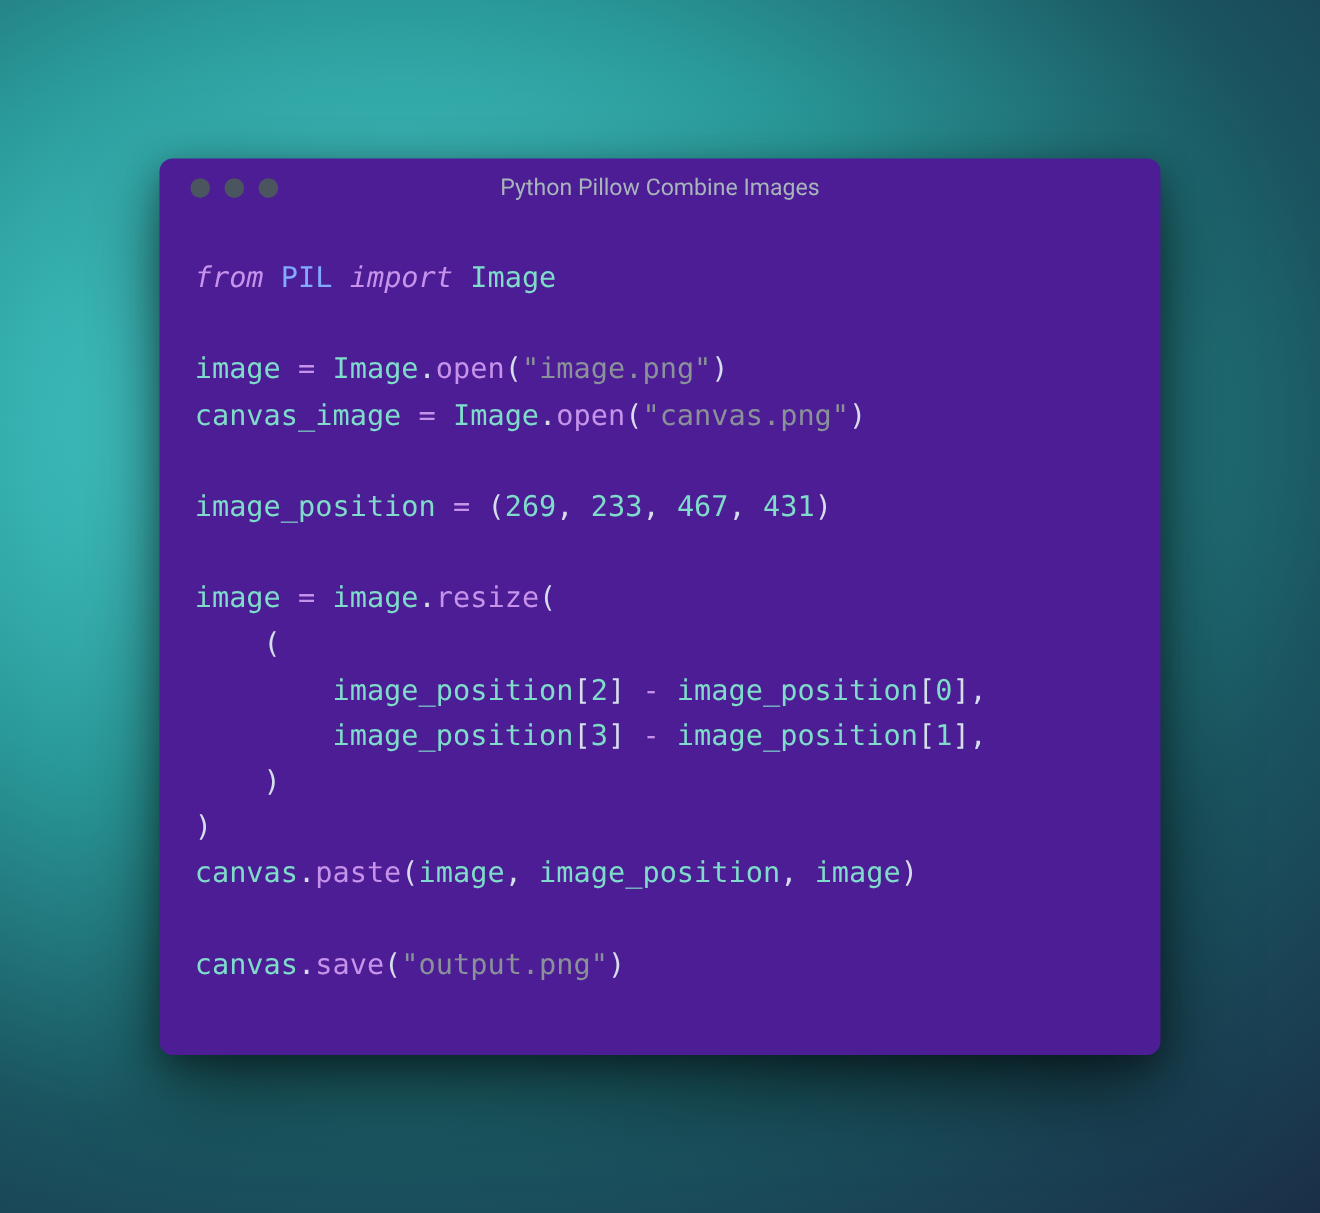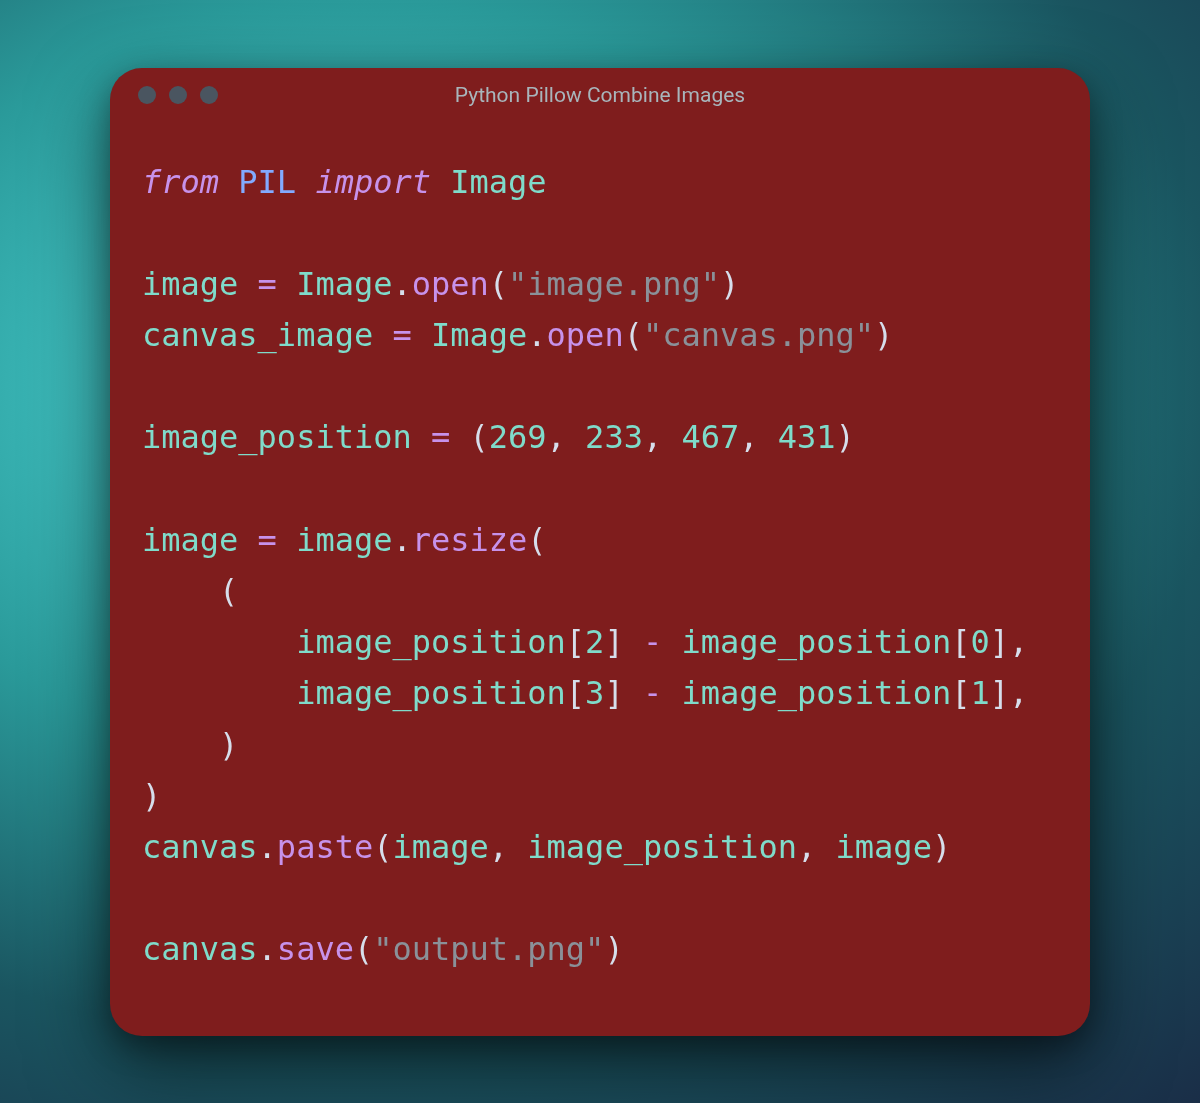--- a/index.html
+++ b/index.html
@@ -11,23 +11,23 @@
     width: 1200px;
     height: 1103px;
     background: radial-gradient(ellipse 120% 100% at 30% 35%, #52e0e0 0%, #2a9a9a 35%, #1a5560 60%, #1a2a45 90%);
     display: flex;
     align-items: center;
     justify-content: center;
     font-family: ui-monospace, 'SF Mono', Menlo, Consolas, monospace;
     overflow: hidden;
   }
   .window {
-    width: 980px;
-    background: #7f1d1d;
-    border-radius: 32px;
+    width: 910px;
+    background: #4c1d95;
+    border-radius: 12px;
     box-shadow: 0 30px 80px rgba(0,0,0,0.55), 0 10px 30px rgba(0,0,0,0.35);
     overflow: hidden;
     position: relative;
   }
   .titlebar {
     display: flex;
     align-items: center;
     padding: 18px 28px 8px 28px;
     position: relative;
   }
@@ -47,21 +47,21 @@
     right: 0;
     text-align: center;
     color: #a8b5bb;
     font-family: -apple-system, BlinkMacSystemFont, "Segoe UI", Roboto, sans-serif;
     font-size: 21px;
     font-weight: 400;
     pointer-events: none;
   }
   .code {
     padding: 45px 32px 60px 32px;
-    font-size: 32px;
+    font-size: 26px;
     line-height: 1.6;
     white-space: pre;
     font-family: ui-monospace, 'SF Mono', Menlo, Consolas, monospace;
   }
   .kw { color: #c792ea; font-style: italic; }
   .mod { color: #82aaff; }
   .cls { color: #7fdbca; }
   .var { color: #7fdbca; }
   .fn  { color: #c792ea; }
   .pn  { color: #d6deeb; }

